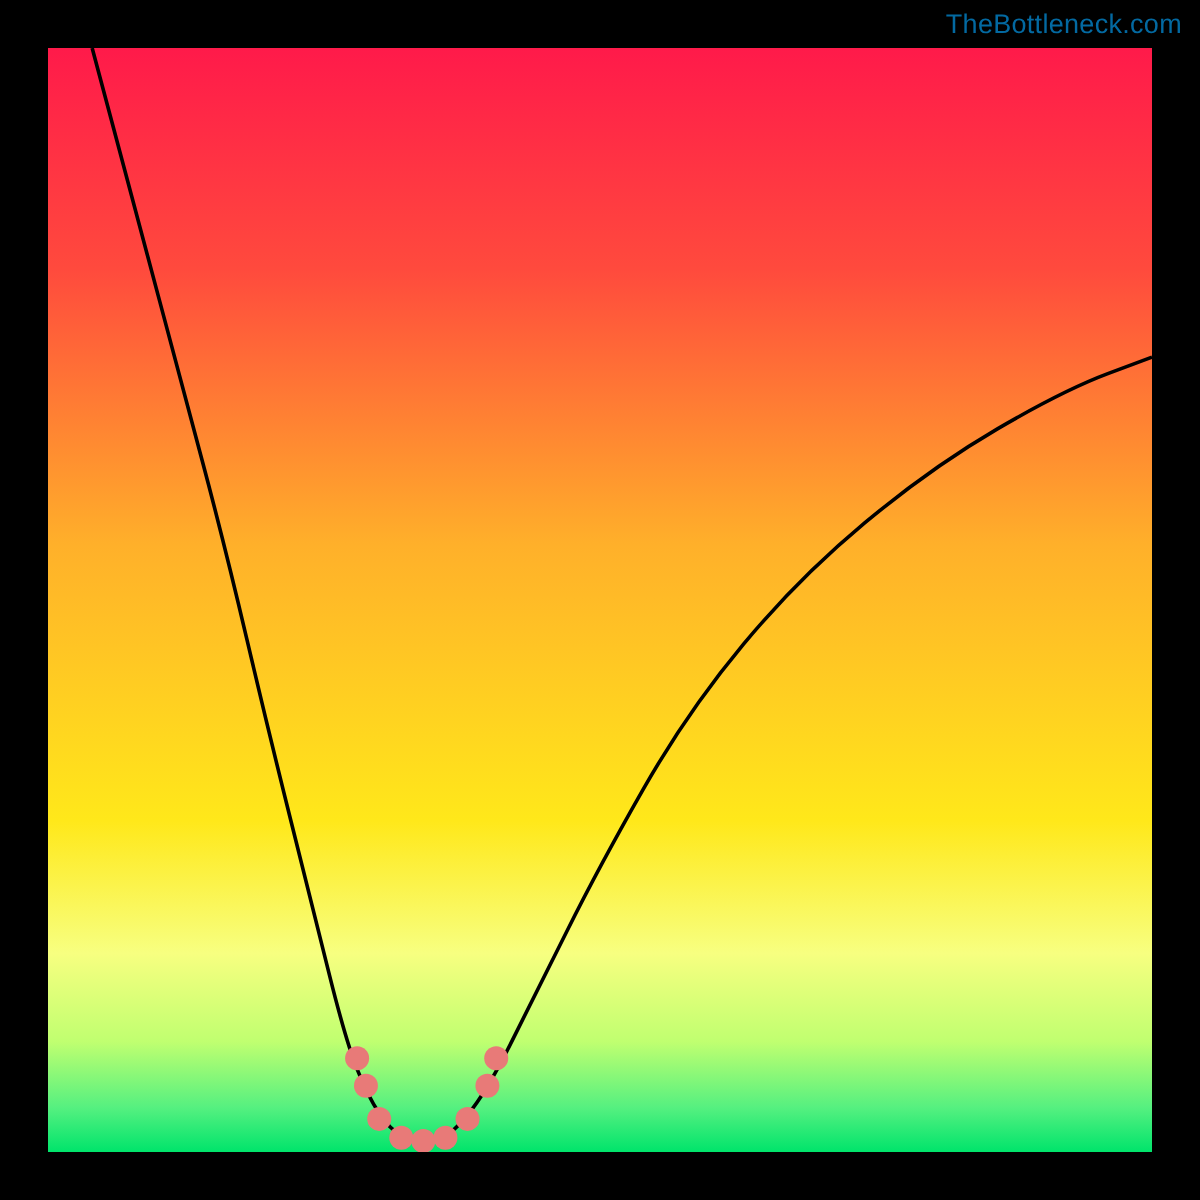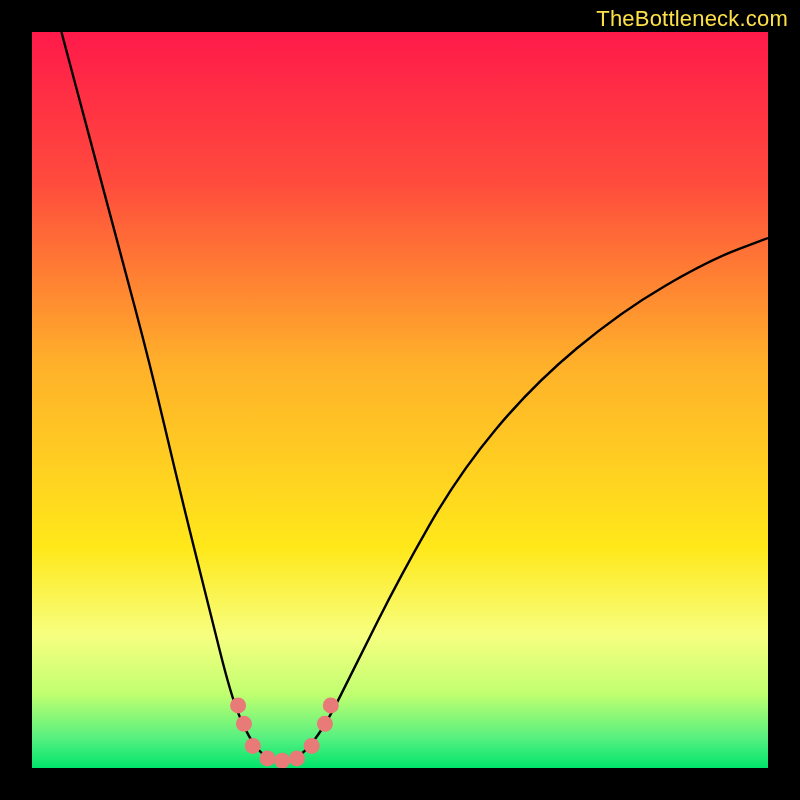--- a/index.html
+++ b/index.html
@@ -23,23 +23,23 @@
     position: absolute;
     left: 0;
     top: 0;
     width: 736px;
     height: 736px;
   }
   .watermark {
     position: absolute;
     top: 6px;
     right: 12px;
-    font-size: 22px;
+    font-size: 18px;
     font-weight: 500;
-    color: #fde047;
+    color: #0369a1;
     letter-spacing: 0.2px;
     user-select: none;
   }
   svg { display: block; }
 </style>
 </head>
 <body>
 
 <div class="frame">
   <svg class="plot" viewBox="0 0 736 736">

